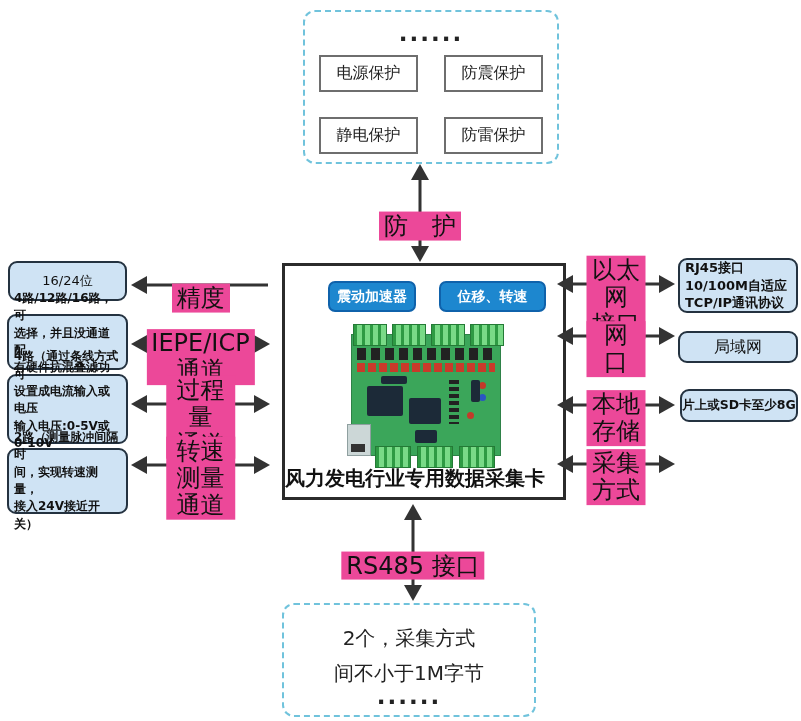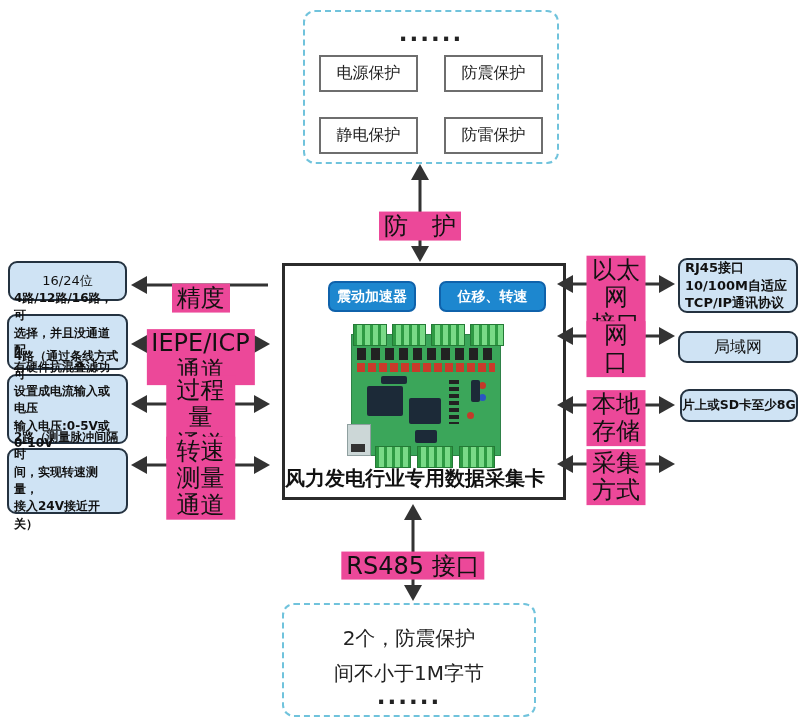--- a/index.html
+++ b/index.html
@@ -167,18 +167,18 @@
   <div class="bluebox cbox" style="left:680px;top:389px;width:118px;height:33px;font-size:12.5px;font-weight:bold;">片上或SD卡至少8G</div>
 
   <div class="varrow" style="left:397px;top:504px;width:32px;height:97px;">
     <div class="head up"></div>
     <div class="shaft"></div>
     <div class="head down"></div>
     <div class="alabel nowrap">RS485 接口</div>
   </div>
 
   <div class="dashed-panel" style="left:282px;top:603px;width:250px;height:110px;">
-    <div class="bottom-text">2个，防震保护
+    <div class="bottom-text">2个，采集方式
 间不小于1M字节</div>
     <div class="dots" style="bottom:7px;">......</div>
   </div>
 
 </div>
 
 </body></html>

